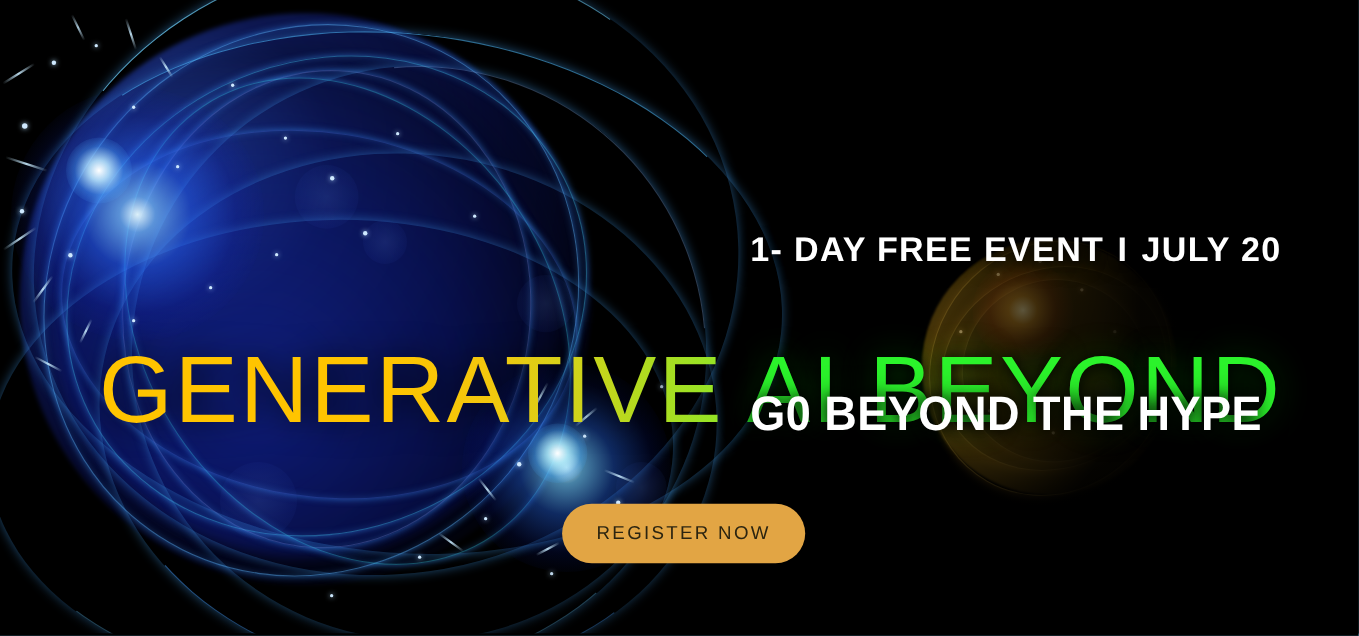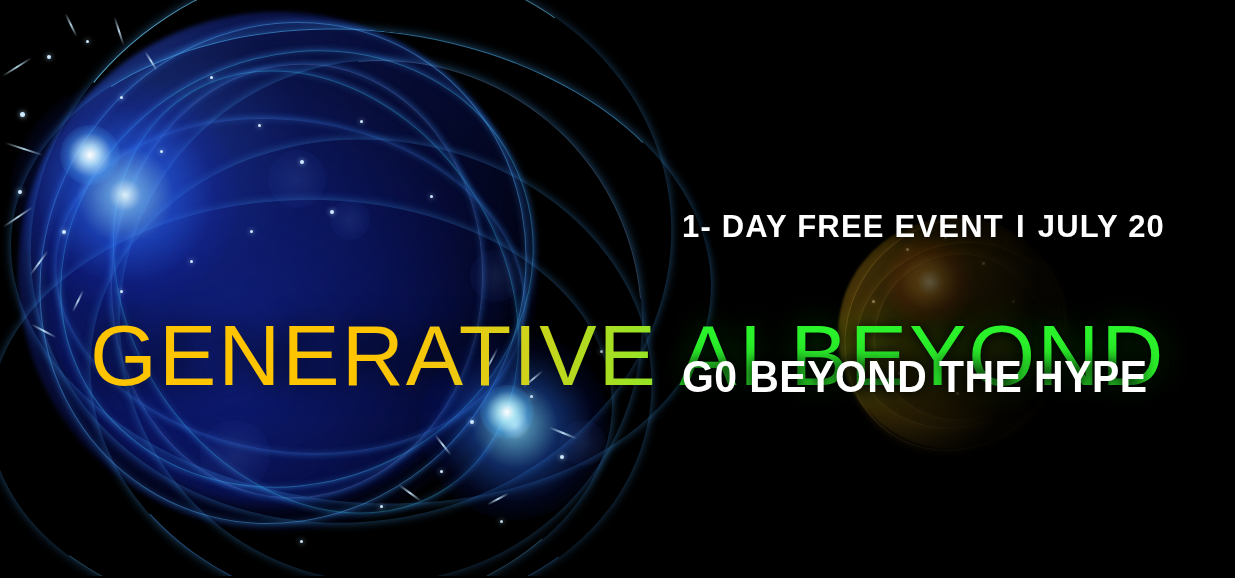--- a/index.html
+++ b/index.html
@@ -351,15 +351,16 @@
   <div class="content">
 
     <div class="eyebrow">
       <span>1- DAY FREE EVENT</span><span class="sep">I</span><span>JULY 20</span>
     </div>
 
     <h1 class="headline"><span class="word-generative">GENERATIVE</span><span class="word-ai"> </span><span class="word-summit">AI BEYOND</span></h1>
 
     <div class="subheadline">G0 BEYOND THE HYPE</div>
 
+    <button class="cta-button">REGISTER NOW</button>
   </div>
 
 </div>
 
 </body></html>

